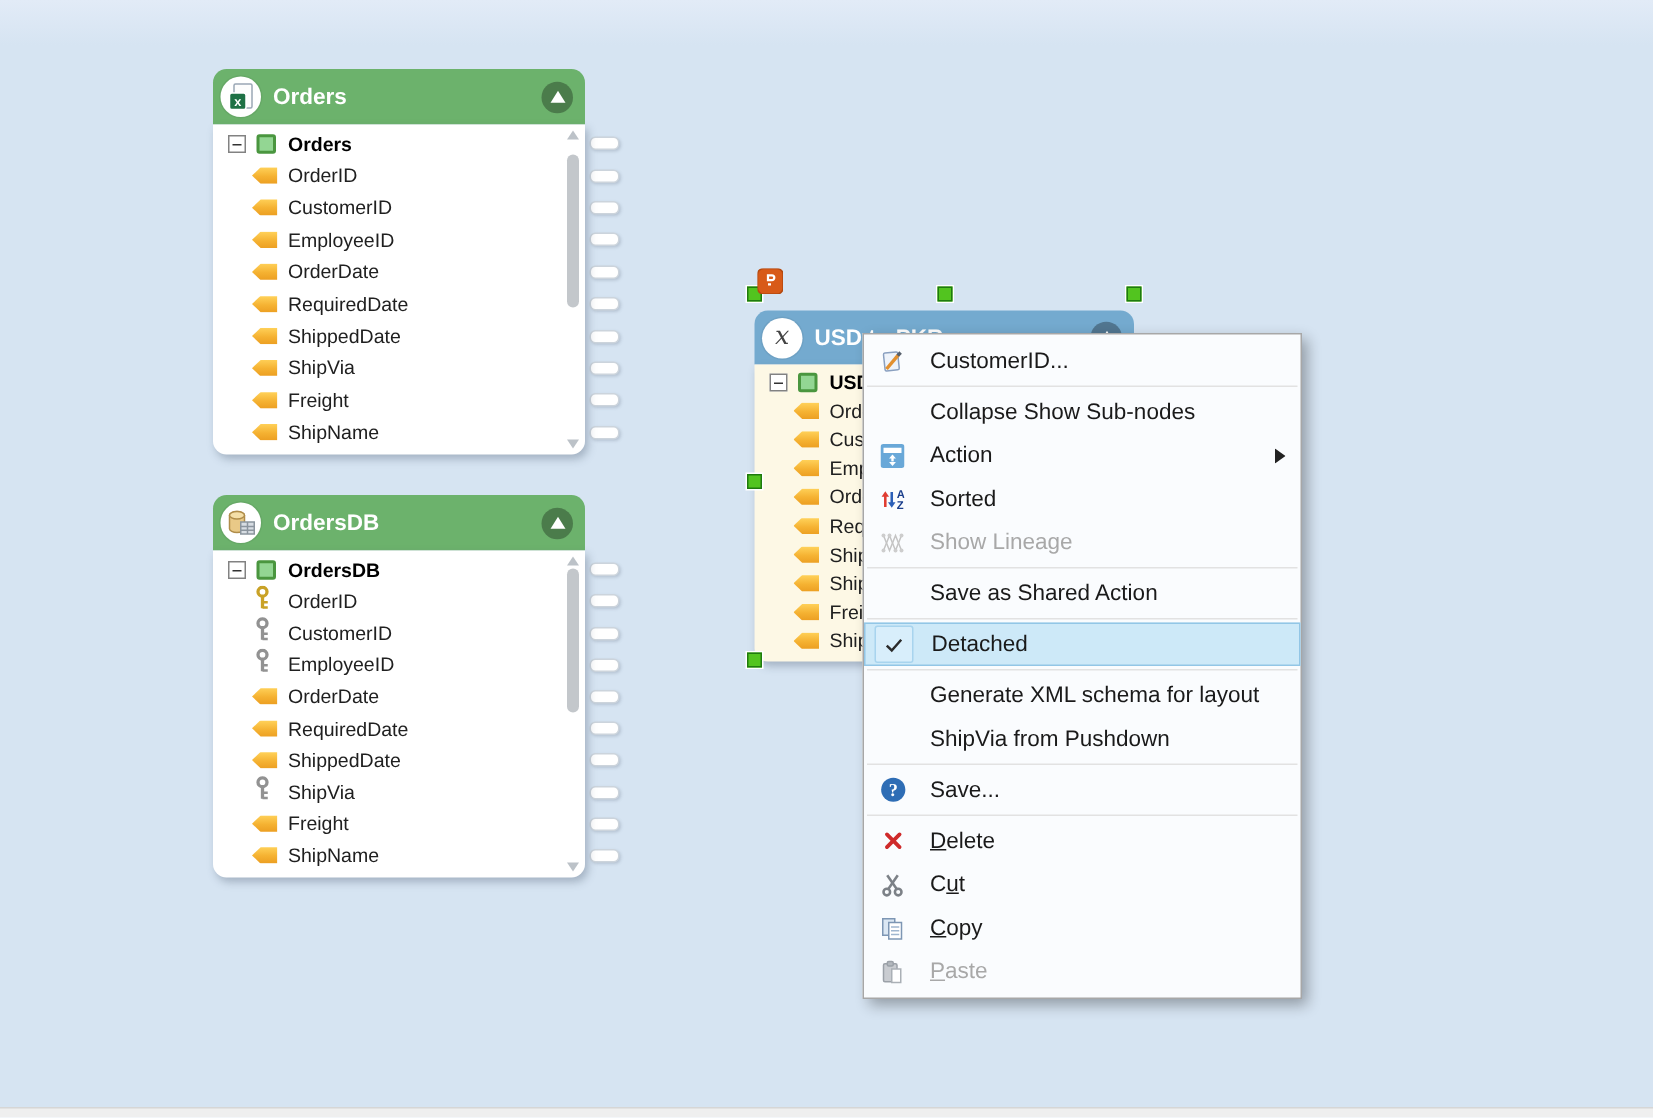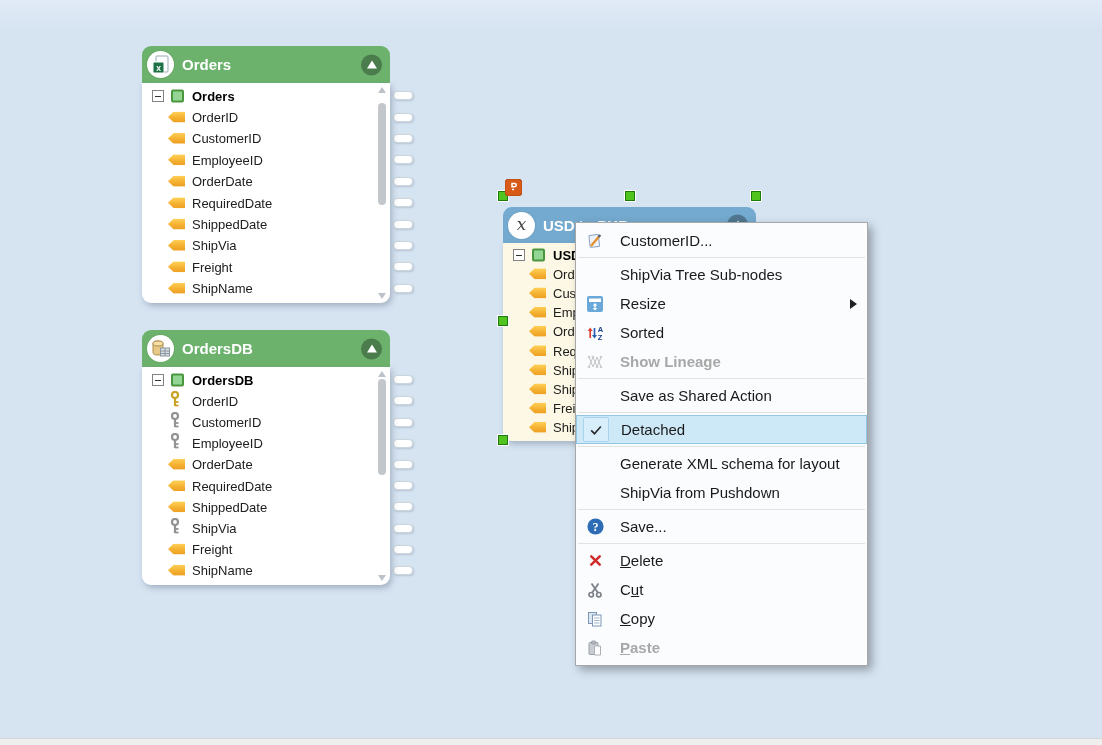--- a/index.html
+++ b/index.html
@@ -57,21 +57,21 @@
   .handle { position:absolute; width:10px; height:10px; background:#52c41f;
             border:1px solid #1f7a0e; box-shadow:0 0 0 1px #fff; z-index:30; }
   .badge { position:absolute; width:17px; height:17px; z-index:31; }
 
   
   .menu { position:absolute; left:575px; top:222px; width:293px;
           background:#fafcfe; border:1px solid #a7a7a7; padding:3px 0;
           box-shadow:4px 4px 9px rgba(0,0,0,.32); z-index:50; }
   .menu-item { display:flex; align-items:center; height:29px; font-size:15px;
                color:#1a1a1a; cursor:default; }
-  .menu-item.disabled { color:#a8a8a8;font-weight:bold; }
+  .menu-item.disabled { color:#a8a8a8; }
   .menu-item.highlighted { background:#cde9f8; border:1px solid #92c6e6; height:29px; }
   .mi-icon { width:26px; margin-left:6px; display:flex; align-items:center;
              justify-content:center; flex:0 0 26px; }
   .menu-item.highlighted .mi-icon { border:1px solid #a8d4ee; background:#d8eefb;
              height:25px; border-radius:2px; }
   .mi-label { margin-left:12px; white-space:nowrap; }
   .mi-arrow { margin-left:auto; margin-right:10px; display:flex; }
   .mi-arrow svg { fill:#222; }
   .menu-item.disabled .mi-arrow svg { fill:#aaa; }
   .menu-sep { height:1px; background:#e2e2e2; margin:2px 2px; }
@@ -335,33 +335,33 @@
      <rect x="2.5" y="2" width="9.5" height="12" rx="1" fill="#eef3fa" stroke="#8aa0c0" transform="rotate(-6 7 8)"></rect>
      <line x1="4" y1="13" x2="11.8" y2="3.8" stroke="#e2902f" stroke-width="2.3"></line>
      <line x1="11.5" y1="4.1" x2="13.4" y2="2" stroke="#57606c" stroke-width="2.3"></line>
             </svg>
           </span>
           <span class="mi-label">CustomerID...</span>
         </div>
         <div class="menu-sep"></div>
         <div class="menu-item">
           <span class="mi-icon"></span>
-          <span class="mi-label">ShipVia Tree Sub-nodes</span>
+          <span class="mi-label">Collapse Show Sub-nodes</span>
         </div>
         <div class="menu-item">
           <span class="mi-icon">
             <svg width="16" height="16" viewBox="0 0 16 16">
      <rect width="16" height="16" rx="2" fill="#69a8d8"></rect>
      <rect x="2" y="2.5" width="12" height="3.5" fill="#fff"></rect>
      <path d="M8 7 L10.3 9.6 H5.7 Z" fill="#fff"></path>
      <rect x="7.2" y="9" width="1.6" height="2.6" fill="#fff"></rect>
      <path d="M8 14.6 L10.3 12 H5.7 Z" fill="#fff"></path>
             </svg>
           </span>
-          <span class="mi-label">Resize</span>
+          <span class="mi-label">Action</span>
           <span class="mi-arrow">
             <svg width="7" height="10" viewBox="0 0 7 10">
               <path d="M0 0 L7 5 L0 10 Z"></path>
             </svg>
           </span>
         </div>
         <div class="menu-item">
           <span class="mi-icon">
             <svg width="16" height="16" viewBox="0 0 16 16" font-family="Liberation Sans,sans-serif">
      <line x1="3.2" y1="13" x2="3.2" y2="4.5" stroke="#e03c31" stroke-width="1.7"></line>

